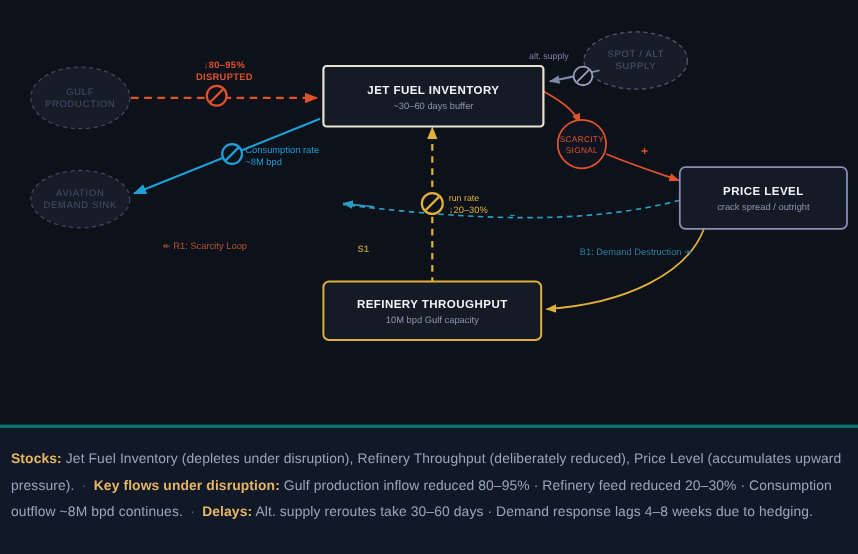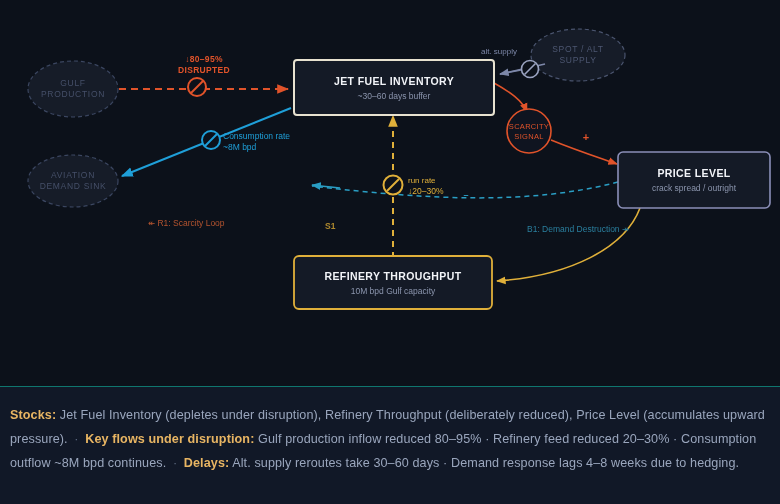--- a/index.html
+++ b/index.html
@@ -37,21 +37,21 @@
   }
   #caption {
     position: absolute;
     left: 0;
     top: 386px;
     width: 780px;
     height: 118px;
     background: #111827;
     box-sizing: border-box;
     padding: 16px 10px 10px 10px;
-    border-top: 1px solid #0f766e;
+    border-top: 3px solid #0f766e;
   }
   #caption-text {
     font-size: 12.6px;
     line-height: 24px;
     color: #9aa6bd;
     letter-spacing: 0.1px;
   }
   #caption-text b {
     color: #e8b563;
     font-weight: bold;

